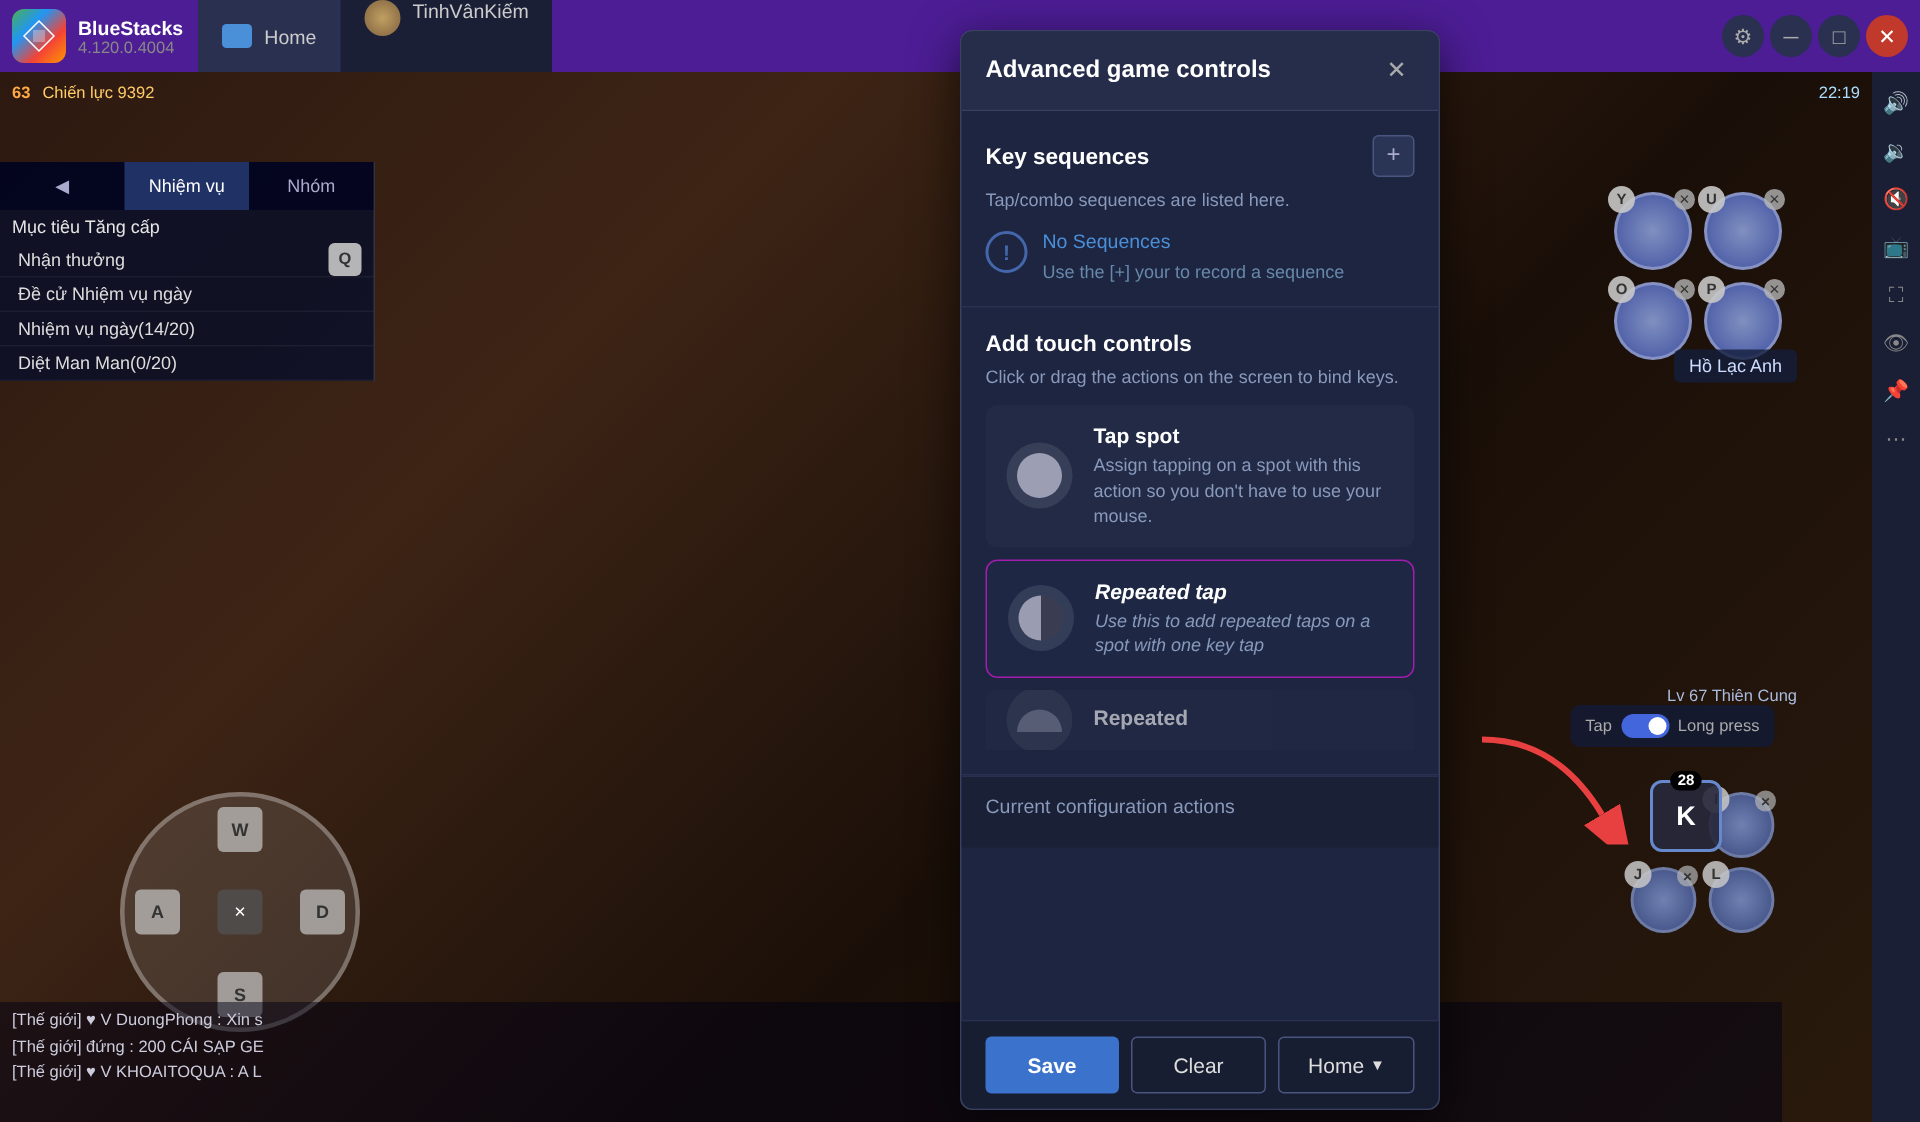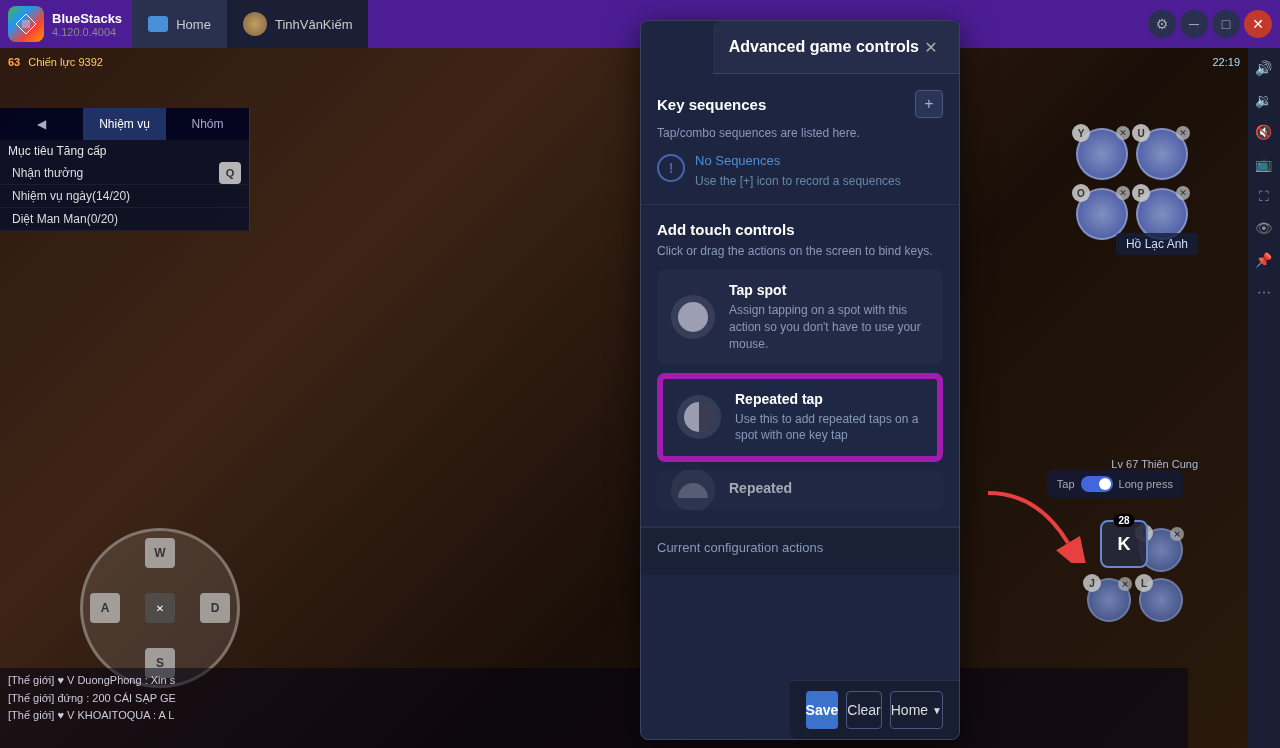--- a/index.html
+++ b/index.html
@@ -65,21 +65,21 @@
     }
     .tab-home .home-icon {
       width: 20px; height: 16px;
       background: #4a90d9;
       border-radius: 3px;
     }
 
     .tab-game {
       background: #1a1f35;
       height: 100%;
-      display: flex; align-items: center;
+      display: flex; 
       padding: 0 16px;
       color: #ccc;
       font-size: 13px;
       gap: 8px;
     }
     .tab-game-icon {
       width: 24px; height: 24px;
       background: radial-gradient(circle, #c0a060, #806040);
       border-radius: 50%;
     }
@@ -313,21 +313,20 @@
       position: absolute;
       top: 20px; left: 640px;
       width: 320px;
       height: 720px;
       background: #1e2540;
       border-radius: 8px;
       box-shadow: 0 8px 32px rgba(0,0,0,0.6);
       z-index: 200;
       display: flex; flex-direction: column;
       border: 1px solid #3a4060;
-      align-items: flex-end;
     }
 
     .agc-header {
       background: #252d4a;
       border-radius: 8px 8px 0 0;
       padding: 14px 16px;
       display: flex; align-items: center; justify-content: space-between;
       border-bottom: 1px solid #3a4060;
     }
     .agc-title {
@@ -632,20 +631,23 @@
       </div>
     </div>
     <div class="quest-title">Mục tiêu Tăng cấp</div>
     <div class="quest-item">
       <span>Nhận thưởng</span>
       <div class="quest-key">
         <span>Q</span>
       </div>
     </div>
     <div class="quest-item">
+      <span>Đề cử Nhiệm vụ ngày</span>
+    </div>
+    <div class="quest-item">
       <span>Nhiệm vụ ngày(14/20)</span>
     </div>
     <div class="quest-item">
       <span>Diệt Man Man(0/20)</span>
     </div>
   </div>
 
   <div class="dpad">
     <div class="dpad-circle"></div>
     <div class="dpad-btn up">
@@ -757,40 +759,40 @@
         <span class="section-title">Key sequences</span>
         <div class="section-add">
           <span>+</span>
         </div>
       </div>
       <div class="section-desc">Tap/combo sequences are listed here.</div>
       <div class="no-sequences">
         <div class="no-seq-icon">!</div>
         <div>
           <div class="no-seq-text">No Sequences</div>
-          <div class="no-seq-sub">Use the [+] icon to record a sequences</div>
+          <div class="no-seq-sub">Use the [+] your to record a sequence</div>
         </div>
       </div>
     </div>
 
     <div class="touch-controls-section">
       <div class="tc-title">Add touch controls</div>
       <div class="tc-desc">Click or drag the actions on the screen to bind keys.</div>
 
       <div class="control-item">
         <div class="control-icon">
           <div class="control-icon-inner"></div>
         </div>
         <div class="control-info">
           <div class="control-name">Tap spot</div>
           <div class="control-desc">Assign tapping on a spot with this action so you don't have to use your mouse.</div>
         </div>
       </div>
 
-      <div class="control-item" style="background:#1e2845; border:6px solid #a21caf;">
+      <div class="control-item" style="background:#1e2845; border:1px solid #a21caf;font-style:italic;">
         <div class="control-icon">
           <div class="control-icon-half"></div>
         </div>
         <div class="control-info">
           <div class="control-name">Repeated tap</div>
           <div class="control-desc">Use this to add repeated taps on a spot with one key tap</div>
         </div>
       </div>
 
       <div class="control-item-partial" style="opacity:0.6;">

